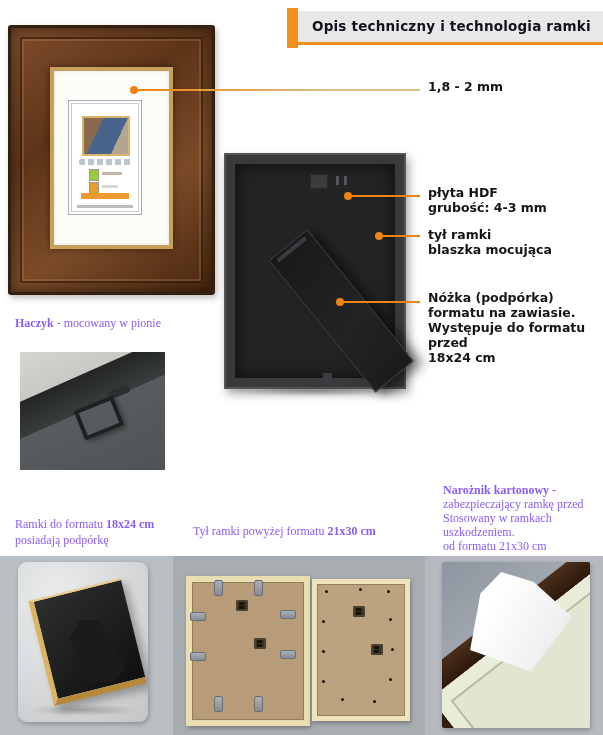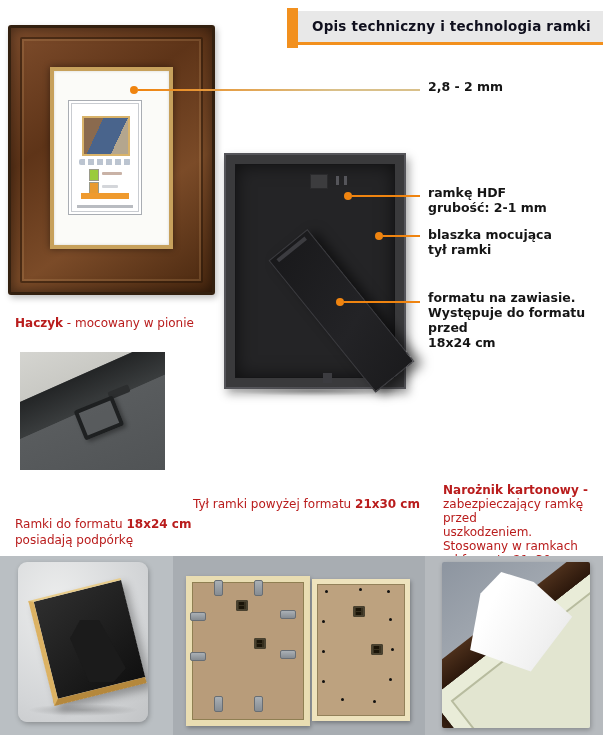--- a/index.html
+++ b/index.html
@@ -61,21 +61,21 @@
   .hk{left:20px;top:352px;width:145px;height:118px;overflow:hidden;background:#595c5e;}
   .hk-band{left:-45px;top:-30px;width:260px;height:230px;transform:rotate(-24deg);transform-origin:60px 80px;}
   .hk-light{left:0;top:0;width:260px;height:74px;background:linear-gradient(#dcdcd8,#c9c9c4);}
   .hk-dark{left:0;top:74px;width:260px;height:34px;background:linear-gradient(#232526,#3a3d3e);}
   .hk-mid{left:0;top:108px;width:260px;height:130px;background:linear-gradient(#595c5e,#4c4f51);}
   .hk-tab{left:108px;top:388px;width:22px;height:8px;background:#2c2e2f;transform:rotate(-22deg);border-radius:2px;}
   .hk-hook{left:78px;top:402px;width:34px;height:24px;border:4px solid #1e2021;border-radius:3px;
      transform:rotate(-22deg);background:rgba(90,93,95,.4);box-shadow:2px 3px 4px rgba(0,0,0,.35);}
 
   
-  .note{font-size:12px;line-height:16px;color:#b91c1c;}
+  .note{font-size:12px;line-height:16px;color:#8b5cf6;font-family:Liberation Serif, serif;}
   .b{font-weight:bold;}
 
   
   .strip{left:0;top:556px;width:603px;height:179px;background:#b4b9bd;}
   .panel1{left:0;top:556px;width:173px;height:179px;background:#babfc3;}
   .panel2{left:173px;top:556px;width:252px;height:179px;background:#a8adb2;}
   .panel3{left:425px;top:556px;width:178px;height:179px;background:#b6babe;}
 
   .p1{left:18px;top:562px;width:130px;height:160px;border-radius:9px;overflow:hidden;
       background:radial-gradient(120% 120% at 30% 25%,#eceded 0%,#d3d5d7 55%,#b9bbbd 100%);
@@ -155,31 +155,32 @@
 <div class="abs dot" style="left:130px;top:86px;"></div>
 <div class="abs cline cline-long" style="left:138px;top:89px;width:282px;"></div>
 <div class="abs dot" style="left:344px;top:192px;"></div>
 <div class="abs cline" style="left:352px;top:195px;width:68px;"></div>
 <div class="abs dot" style="left:375px;top:232px;"></div>
 <div class="abs cline" style="left:383px;top:235px;width:37px;"></div>
 <div class="abs dot" style="left:336px;top:298px;"></div>
 <div class="abs cline" style="left:344px;top:301px;width:76px;"></div>
 
 <div class="abs callout" style="left:428px;top:79px;">
-  <div>2,8 - 2 mm</div>
+  <div>1,8 - 2 mm</div>
 </div>
 <div class="abs callout" style="left:428px;top:185px;">
-  <div>ramkę HDF</div>
-  <div>grubość: 2-1 mm</div>
+  <div>płyta HDF</div>
+  <div>grubość: 4-3 mm</div>
 </div>
 <div class="abs callout" style="left:428px;top:227px;">
+  <div>tył ramki</div>
   <div>blaszka mocująca</div>
-  <div>tył ramki</div>
 </div>
 <div class="abs callout" style="left:428px;top:290px;">
+  <div>Nóżka (podpórka)</div>
   <div>formatu na zawiasie.</div>
   <div>Występuje do formatu przed</div>
   <div>18x24 cm</div>
 </div>
 
 <div class="abs note" style="left:15px;top:315px;width:210px;">
   <div>
     <span class="b">Haczyk</span><span> -  mocowany w pionie</span>
   </div>
 </div>
@@ -194,29 +195,29 @@
 <div class="abs hk-tab"></div>
 <div class="abs hk-hook"></div>
 
 <div class="abs note" style="left:15px;top:516px;width:200px;">
   <div>
     <span>Ramki do formatu </span><span class="b">18x24 cm</span>
   </div>
   <div>posiadają podpórkę</div>
 </div>
 
-<div class="abs note" style="left:193px;top:496px;width:240px;">
+<div class="abs note" style="left:193px;top:523px;width:240px;">
   <span>Tył ramki powyżej formatu </span><span class="b">21x30 cm</span>
 </div>
 
 <div class="abs note" style="left:443px;top:483px;width:160px;font-size:12px;line-height:14px;">
   <div class="b">Narożnik kartonowy -</div>
   <div>zabezpieczający ramkę przed</div>
+  <div>Stosowany w ramkach</div>
   <div>uszkodzeniem.</div>
-  <div>Stosowany w ramkach</div>
   <div>od formatu 21x30 cm</div>
 </div>
 
 <div class="abs strip"></div>
 <div class="abs panel1"></div>
 <div class="abs panel2"></div>
 <div class="abs panel3"></div>
 
 <div class="abs p1">
   <div class="abs p1-floor"></div>

